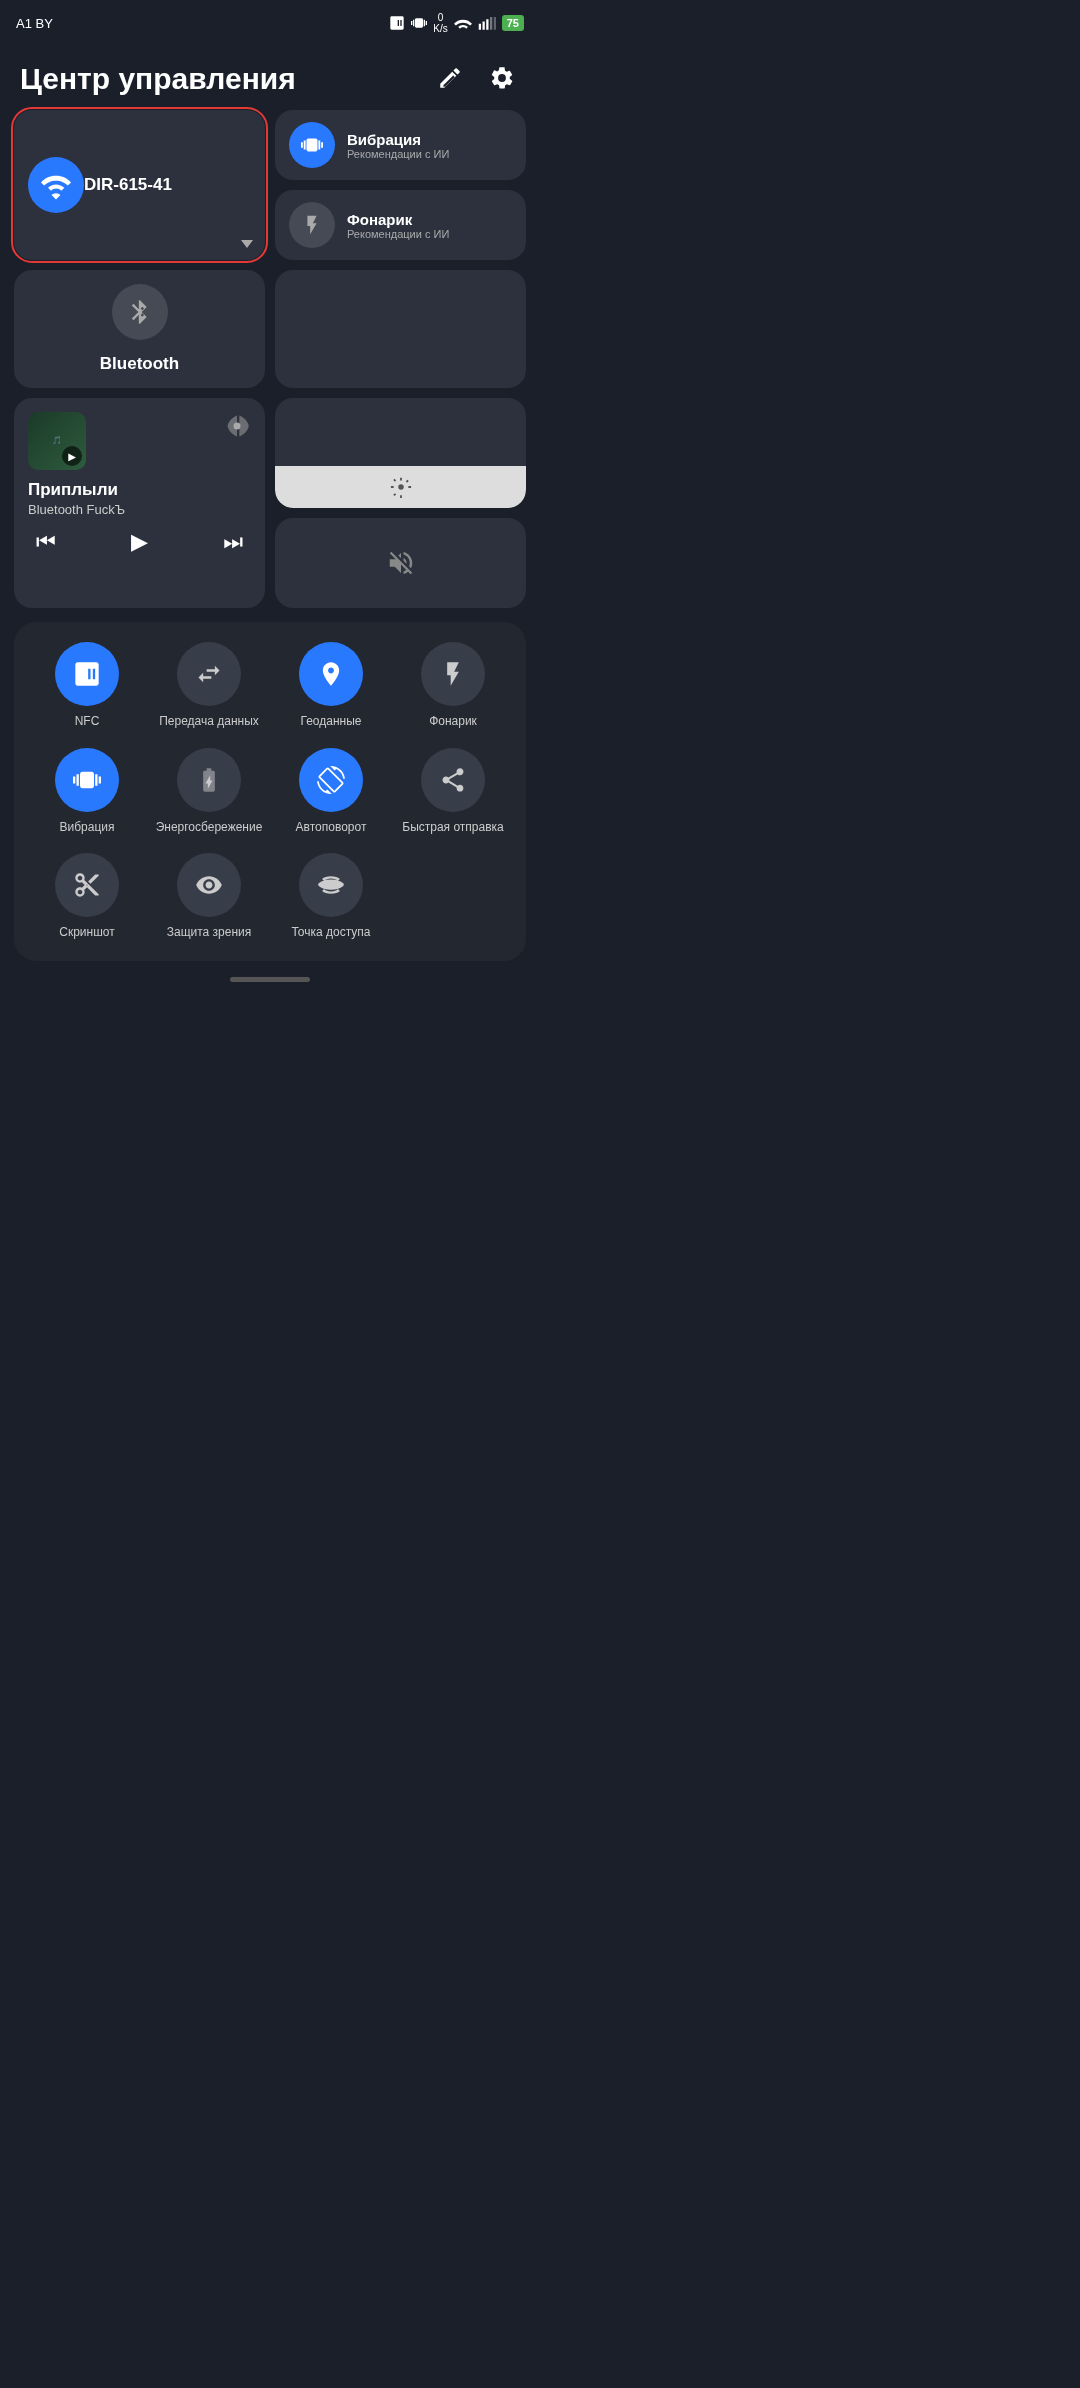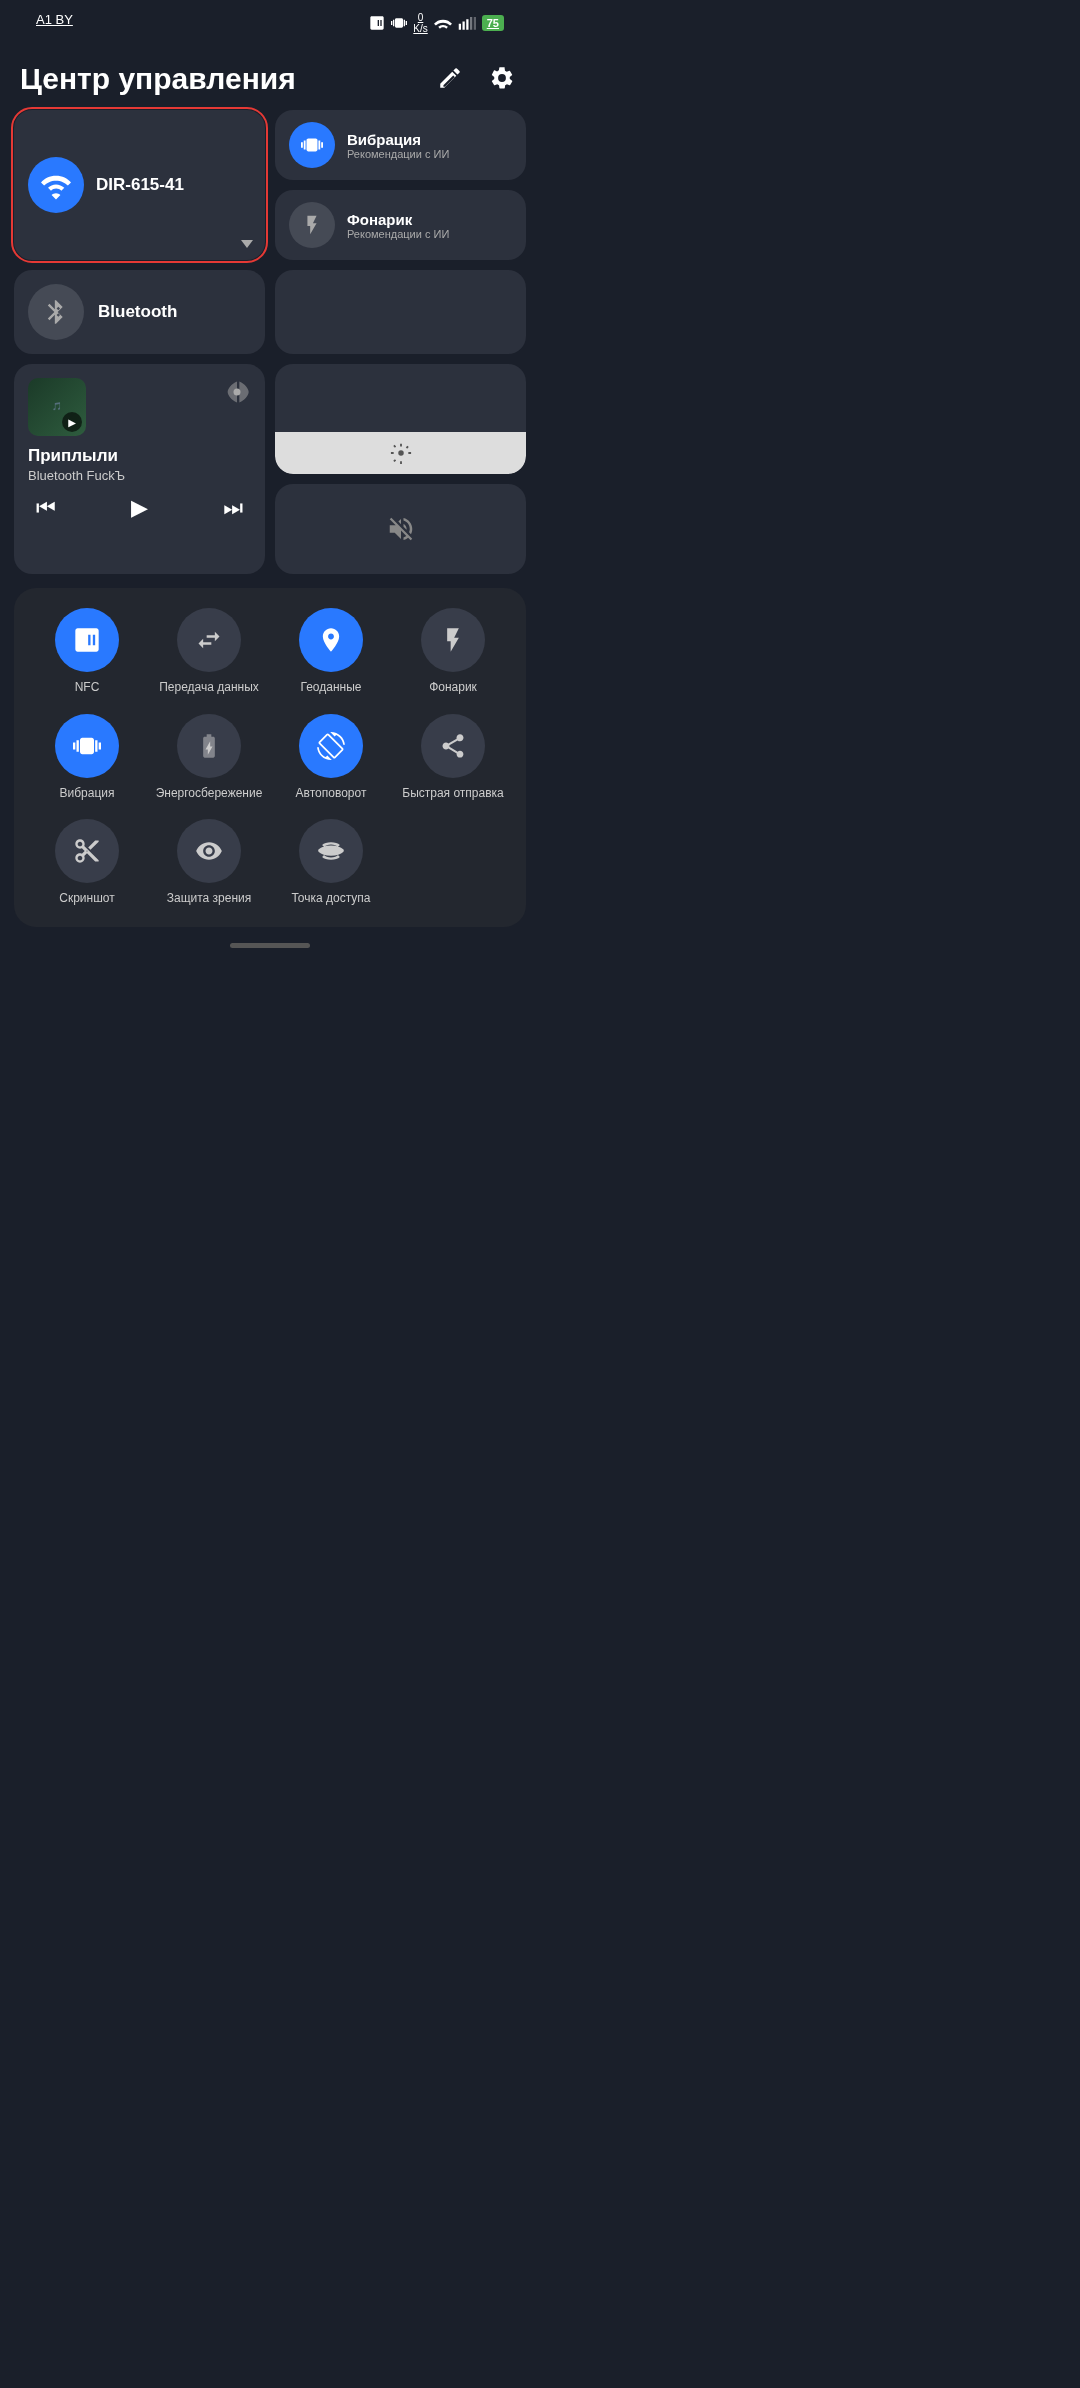--- a/index.html
+++ b/index.html
@@ -10,24 +10,24 @@
       background: #1a1f2a;
       font-family: 'Segoe UI', Arial, sans-serif;
       color: #fff;
       overflow-x: hidden;
     }
 
     
     .status-bar {
       display: flex;
       justify-content: space-between;
-      padding: 12px 36px 8px;
+      align-items: center;
+      padding: 12px 16px 8px;
       font-size: 13px;
       font-weight: 500;
-      text-decoration: underline;
     }
     .status-left { color: #fff; }
     .status-right {
       display: flex;
       align-items: center;
       gap: 6px;
       font-size: 12px;
     }
     .status-icon {
       color: #fff;
@@ -74,21 +74,21 @@
       background: #2c313d;
       border-radius: 18px;
       padding: 14px;
       position: relative;
     }
 
     
     .tile-wifi {
       display: flex;
       align-items: center;
-      gap: 12px;
+      gap: 0;
       outline: 2.5px solid #e53935;
       outline-offset: 1px;
     }
     .tile-circle-blue {
       width: 56px;
       height: 56px;
       border-radius: 50%;
       background: #2979ff;
       display: flex;
       align-items: center;
@@ -136,20 +136,21 @@
       font-size: 11px;
       color: #aaa;
     }
 
     
     .tile-bluetooth {
       display: flex;
       align-items: center;
       gap: 14px;
       margin-top: 0;
+      flex-direction: column;
     }
 
     
     .tile-media {
       grid-column: 1;
       background: #2c313d;
       border-radius: 18px;
       padding: 14px;
       position: relative;
     }

